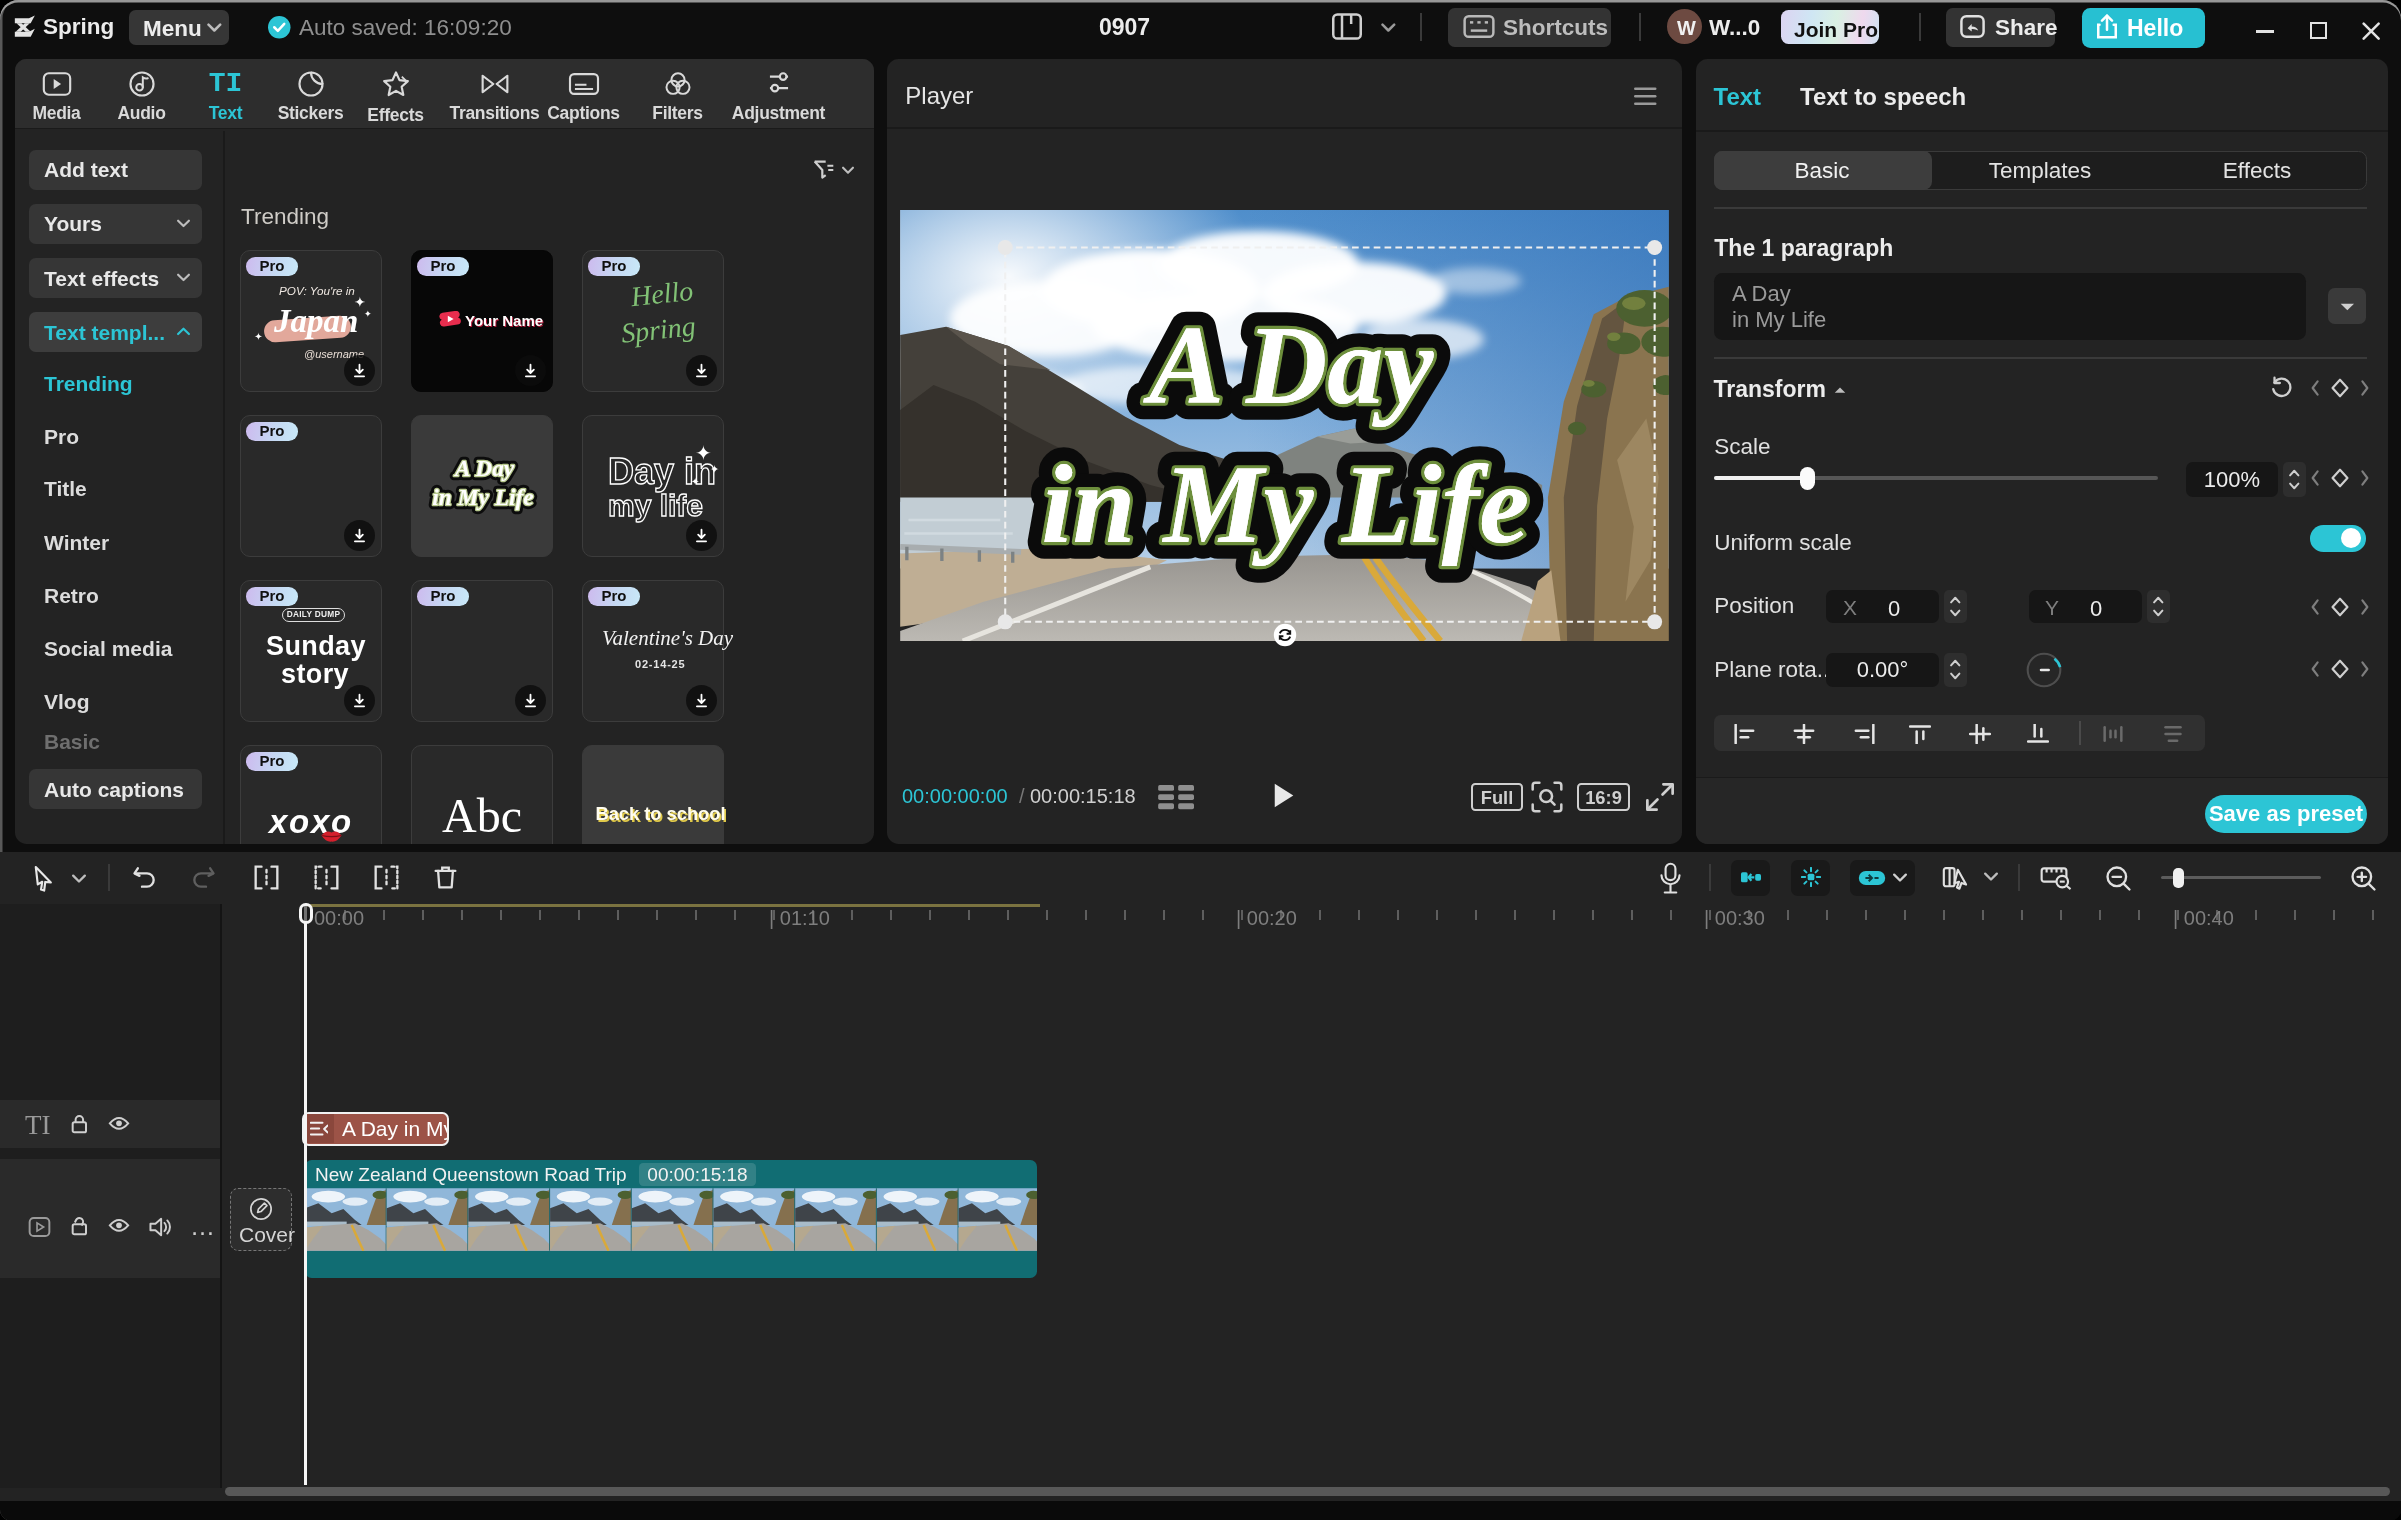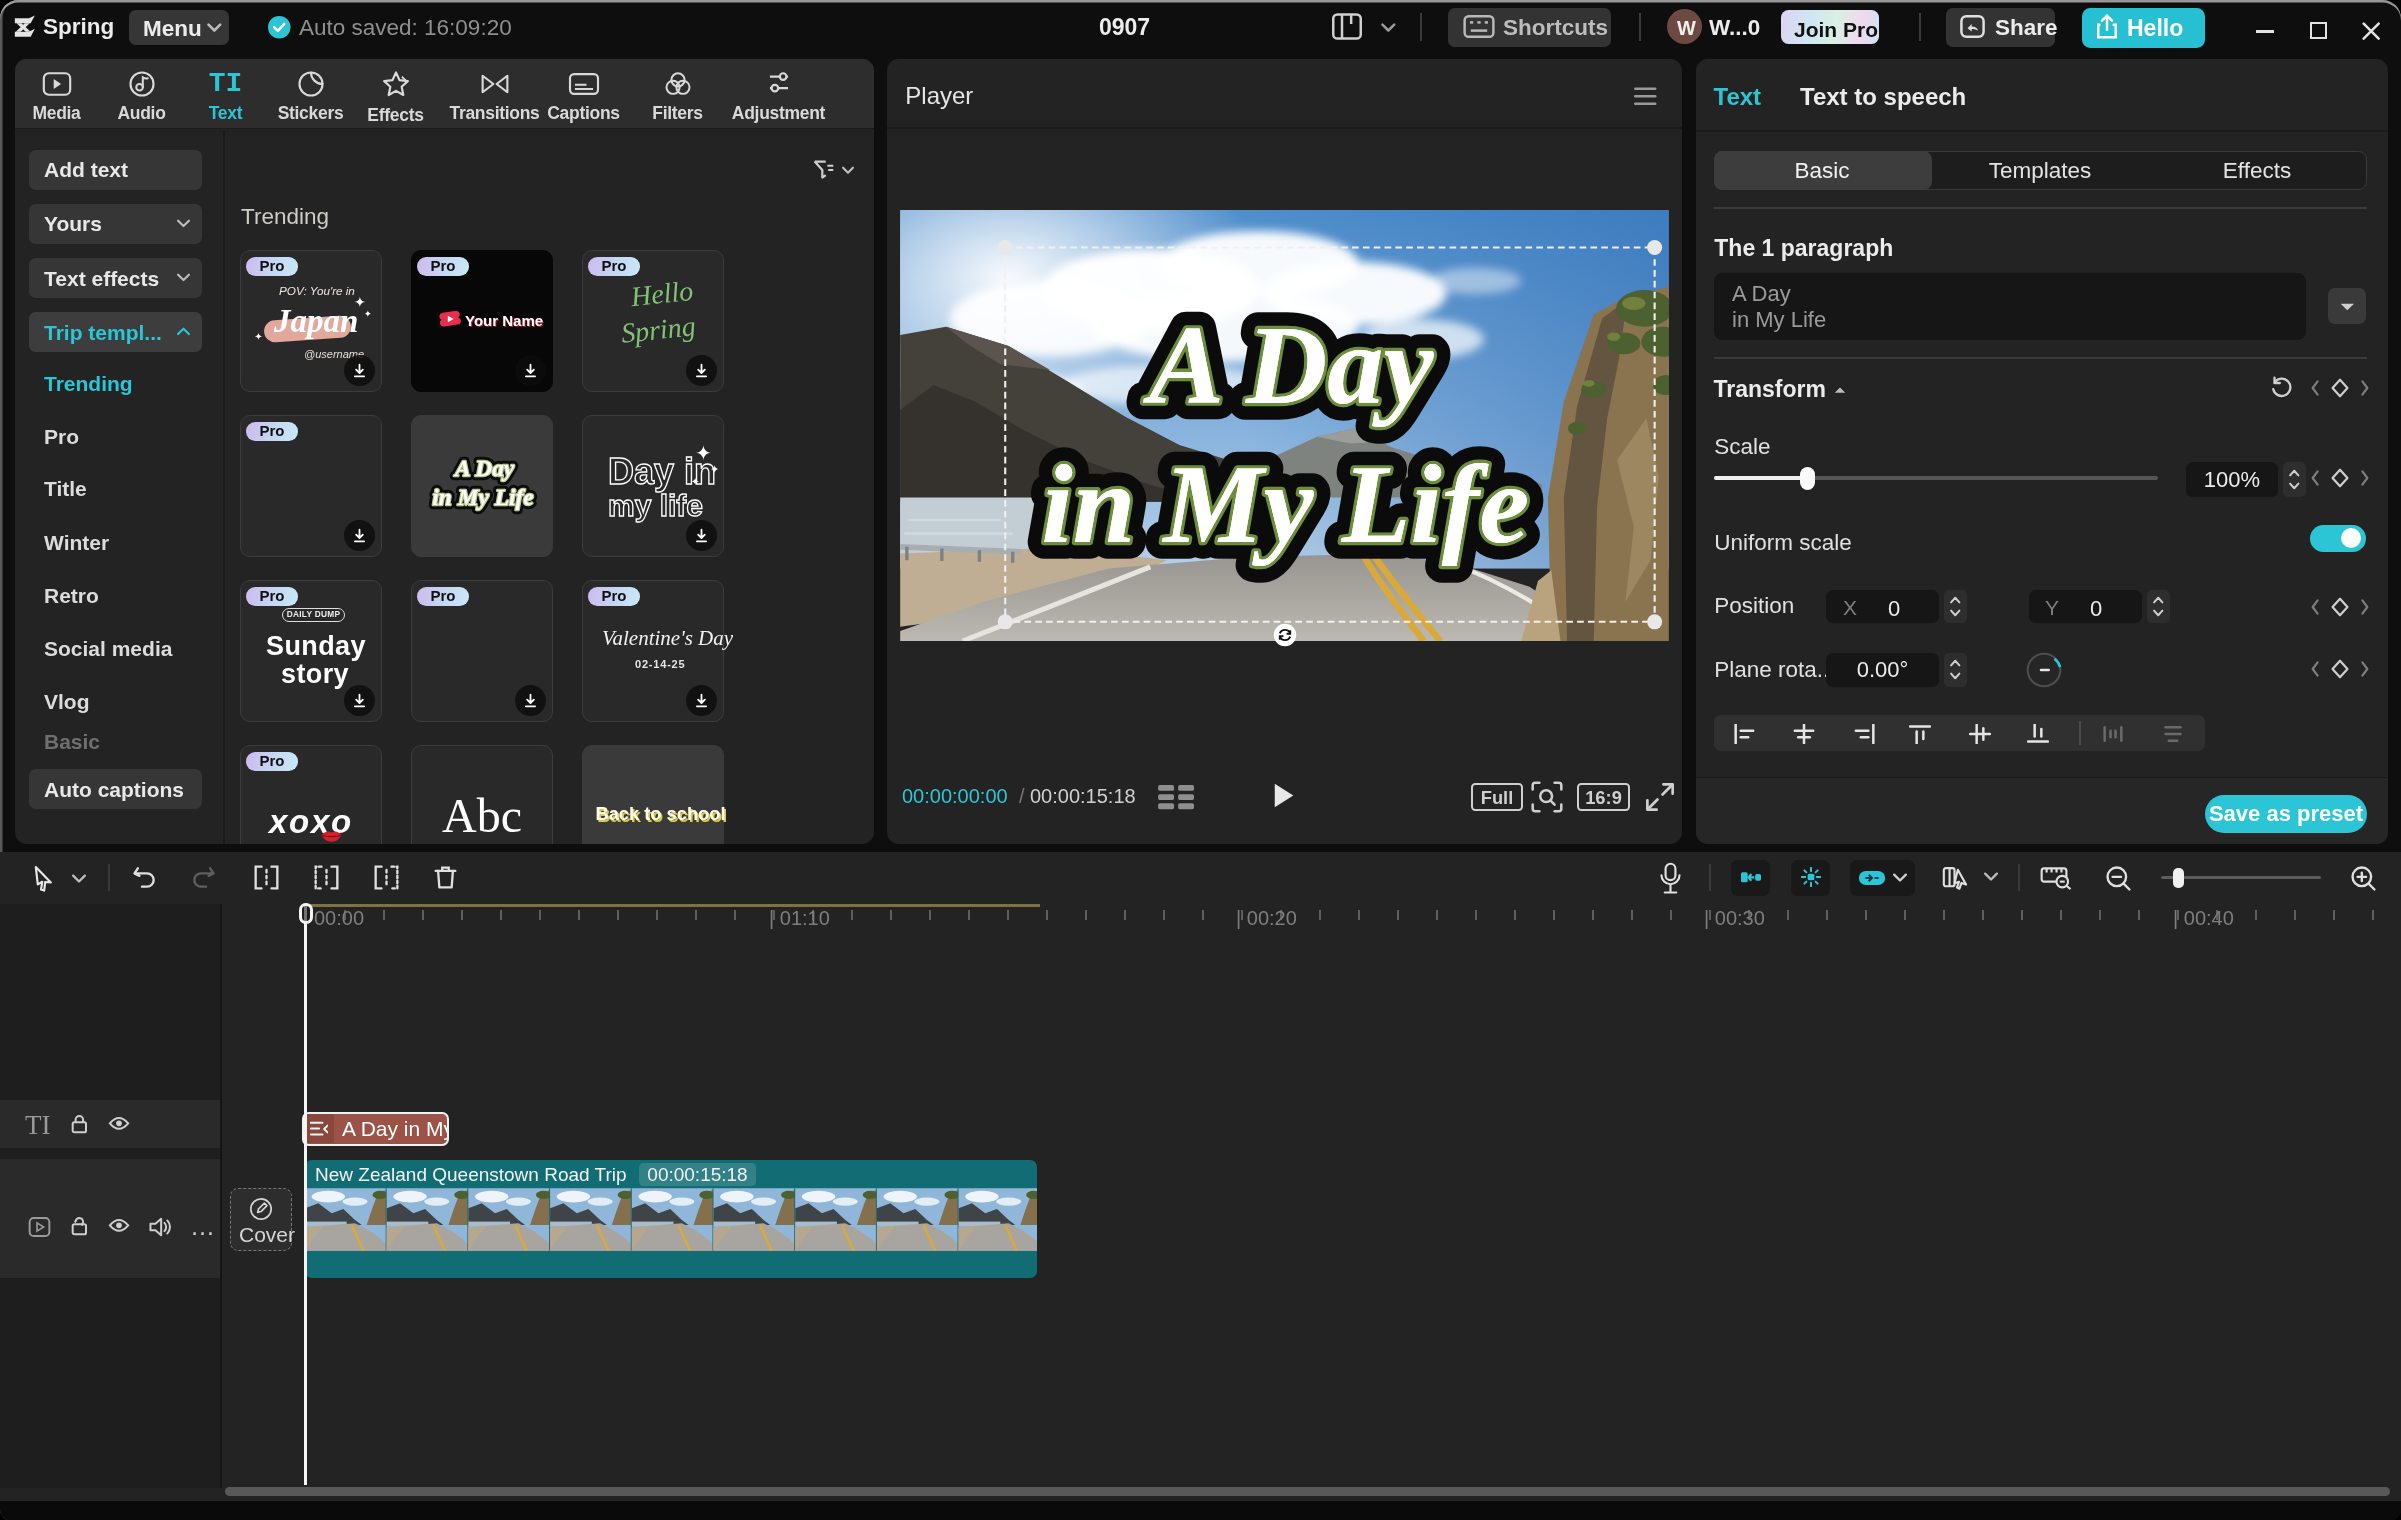--- a/index.html
+++ b/index.html
@@ -183,21 +183,21 @@
     <div class="txt" style="left:29px;top:153px;font-size:21px;font-weight:bold;color:#e8e8e8;">Yours</div>
     <svg class="abs" style="left:161px;top:160px;" width="15" height="9.2" viewBox="0 0 18 11">
         <path d="M2.5 2 L9 8.5 L15.5 2" stroke="#bdbdbd" stroke-width="2.6" fill="none" stroke-linecap="round" stroke-linejoin="round"></path>
       </svg>
     <div class="btn" style="left:14px;top:199px;width:173px;height:40px;"></div>
     <div class="txt" style="left:29px;top:208px;font-size:21px;font-weight:bold;color:#e8e8e8;text-align:right;">Text effects</div>
     <svg class="abs" style="left:161px;top:214px;" width="15" height="9.2" viewBox="0 0 18 11">
         <path d="M2.5 2 L9 8.5 L15.5 2" stroke="#bdbdbd" stroke-width="2.6" fill="none" stroke-linecap="round" stroke-linejoin="round"></path>
       </svg>
     <div class="btn" style="left:14px;top:253px;width:173px;height:40px;background:#3d3d3d;"></div>
-    <div class="txt" style="left:29px;top:262px;font-size:21px;font-weight:bold;color:#2cc5d5;">Trip templ...</div>
+    <div class="txt" style="left:29px;top:262px;font-size:21px;font-weight:bold;color:#2cc5d5;">Text templ...</div>
     <svg class="abs" style="left:161px;top:268px;" width="15" height="9.2" viewBox="0 0 18 11">
         <path d="M2.5 8.5 L9 2 L15.5 8.5" stroke="#2cc5d5" stroke-width="2.6" fill="none" stroke-linecap="round" stroke-linejoin="round"></path>
       </svg>
     <div class="txt" style="left:29px;top:313px;font-size:21px;font-weight:bold;color:#2cc5d5;">Trending</div>
     <div class="txt" style="left:29px;top:366px;font-size:21px;font-weight:bold;color:#dcdcdc;">Pro</div>
     <div class="txt" style="left:29px;top:418px;font-size:21px;font-weight:bold;color:#dcdcdc;">Title</div>
     <div class="txt" style="left:29px;top:472px;font-size:21px;font-weight:bold;color:#dcdcdc;">Winter</div>
     <div class="txt" style="left:29px;top:525px;font-size:21px;font-weight:bold;color:#dcdcdc;">Retro</div>
     <div class="txt" style="left:29px;top:578px;font-size:21px;font-weight:bold;color:#dcdcdc;">Social media</div>
     <div class="txt" style="left:29px;top:631px;font-size:21px;font-weight:bold;color:#dcdcdc;">Vlog</div>

